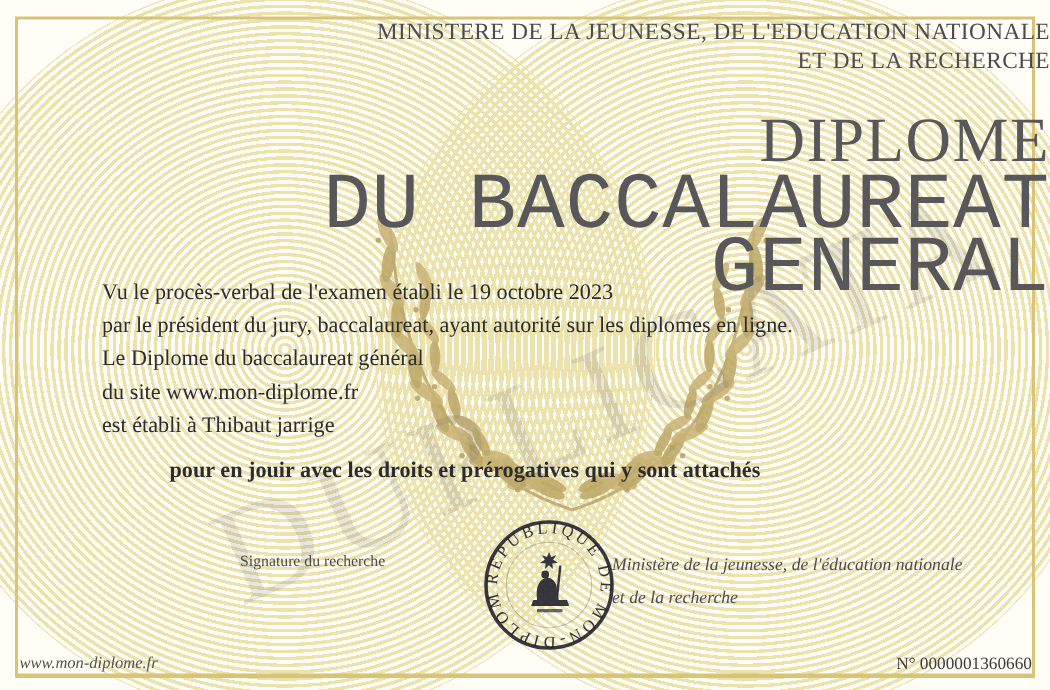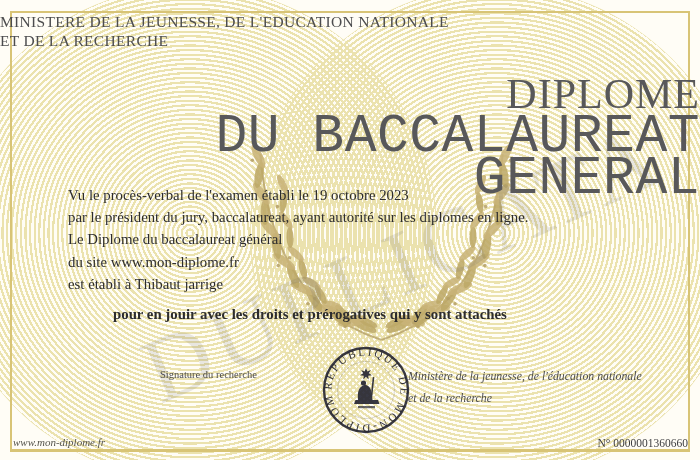--- a/index.html
+++ b/index.html
@@ -10,21 +10,21 @@
   .rosette{position:absolute;border-radius:50%;z-index:0;
     background:repeating-radial-gradient(circle,
       rgba(235,226,174,0) 0px, rgba(235,226,174,0) 2.4px,
       #ebe2ae 2.4px, #ebe2ae 4.6px);}
   #ros-left{left:-57px;top:-14px;width:494px;height:494px;}
   #ros-right{left:250px;top:-14px;width:494px;height:494px;}
 
   .frame{position:absolute;left:10px;top:11px;width:676px;height:436px;
          border:2px solid #d8c476;border-bottom-width:3px;z-index:2;}
 
-  .header{position:absolute;left:0;top:13px;width:100%;text-align:left;
+  .header{position:absolute;left:0;top:13px;width:100%;text-align:right;
           font-size:15.5px;line-height:18.5px;color:#4c4c4e;z-index:4;letter-spacing:.3px;}
   .title{position:absolute;left:0;top:72px;width:100%;text-align:right;color:#58585a;z-index:4;}
   .title .t1{font-size:42px;line-height:44px;letter-spacing:1px;}
   .title .t2{font-size:53px;line-height:42px;letter-spacing:.5px;font-family:Liberation Mono, monospace;}
 
   .body-text{position:absolute;left:68px;top:184px;font-size:14.8px;line-height:22.2px;
              color:#2c2c2e;z-index:4;}
   .rights{position:absolute;left:113px;top:306px;font-size:14.8px;color:#2c2c2e;z-index:4;font-weight:bold;}
 
   .sig-label{position:absolute;left:160px;top:369px;font-size:10.5px;color:#4c4c4e;z-index:4;}

